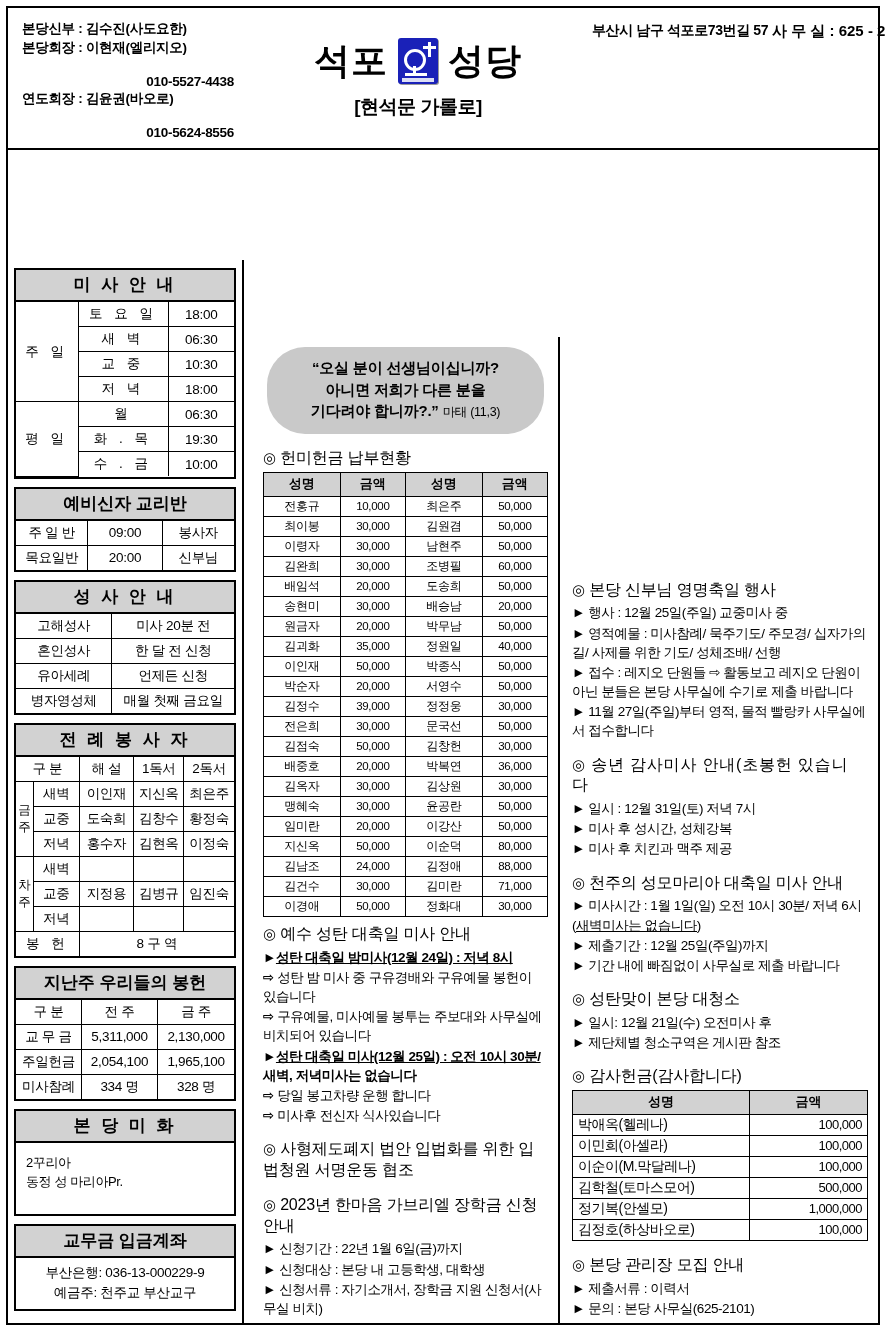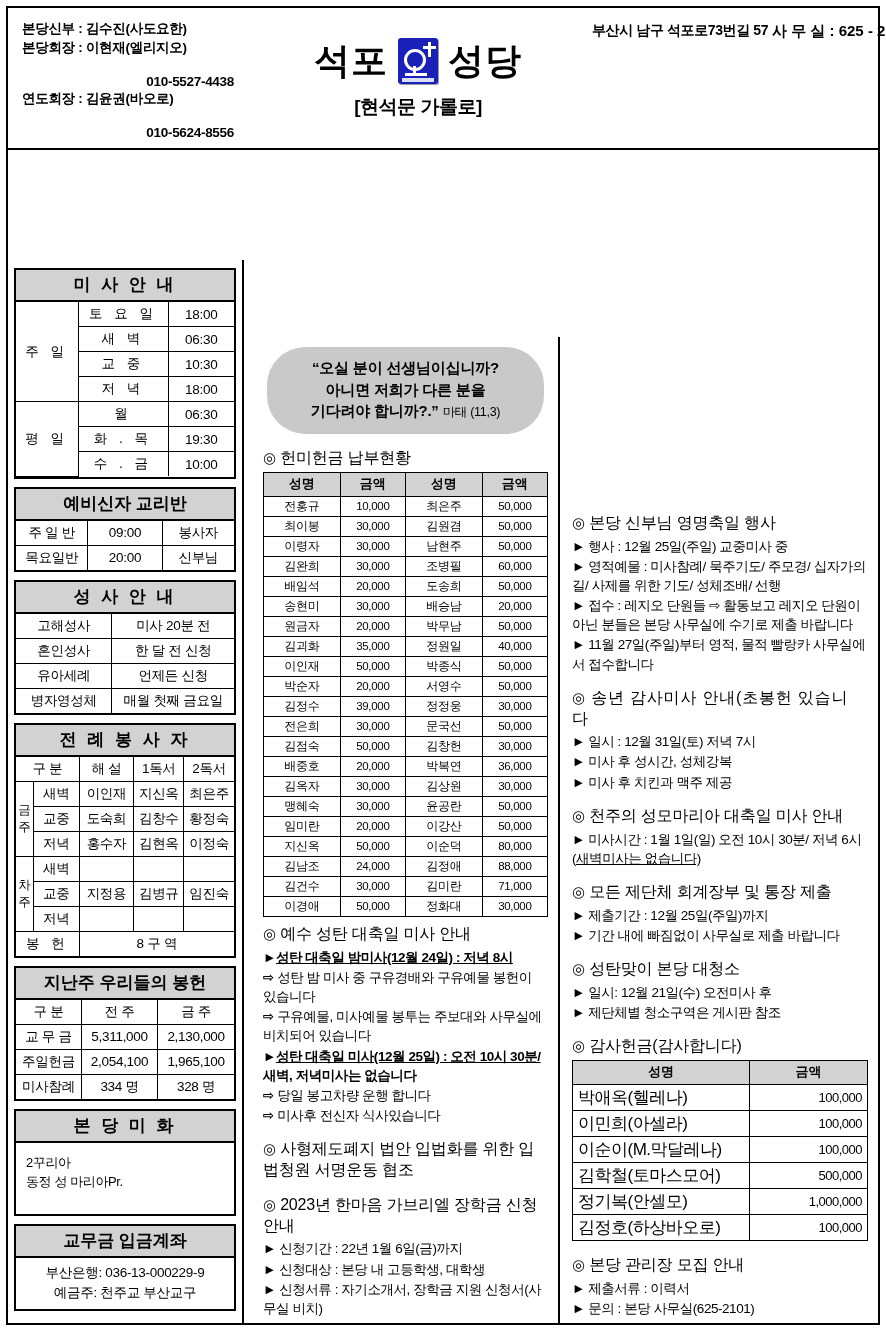--- a/index.html
+++ b/index.html
@@ -151,21 +151,21 @@
   .li.b { font-weight: 700; }
   .li .u { text-decoration: underline; }
 
   
   .thanks-table { width: 100%; border-collapse: collapse; margin-top: 3px; }
   .thanks-table th {
     background: #d2d2d2; border: 1px solid #000;
     font-size: 13px; font-weight: 700; padding: 2px 0 3px;
   }
   .thanks-table td {
-    border: 1px solid #000; font-size: 17px;
+    border: 1px solid #000; font-size: 14px;
     padding: 1px 5px; height: 21px; letter-spacing: -0.5px;
   }
   .thanks-table td.amt { text-align: right; font-size: 13px; }
 </style>
 </head>
 <body>
 
 <div class="page">
  <div class="frame">
 
@@ -595,24 +595,20 @@
 
       <div class="sec-head mt">
         <span class="bullet">◎</span>
         <span>천주의 성모마리아 대축일 미사 안내</span>
       </div>
       <div class="li">
         <span class="mk">►</span>
         <span>미사시간 : 1월 1일(일) 오전 10시 30분/ 저녁 6시(</span><span class="u">새벽미사는 없습니다)</span>
       </div>
 
-      <div class="sec-head mt">
-        <span class="bullet">◎</span>
-        <span>모든 제단체 회계장부 및 통장 제출</span>
-      </div>
       <div id="ledger-list">
             <div class="li"><span class="mk">►</span><span> 제출기간 : 12월 25일(주일)까지</span></div>
             <div class="li"><span class="mk">►</span><span> 기간 내에 빠짐없이 사무실로 제출 바랍니다</span></div>
           </div>
 
       <div class="sec-head mt">
         <span class="bullet">◎</span>
         <span>성탄맞이 본당 대청소</span>
       </div>
       <div id="cleaning-list">

